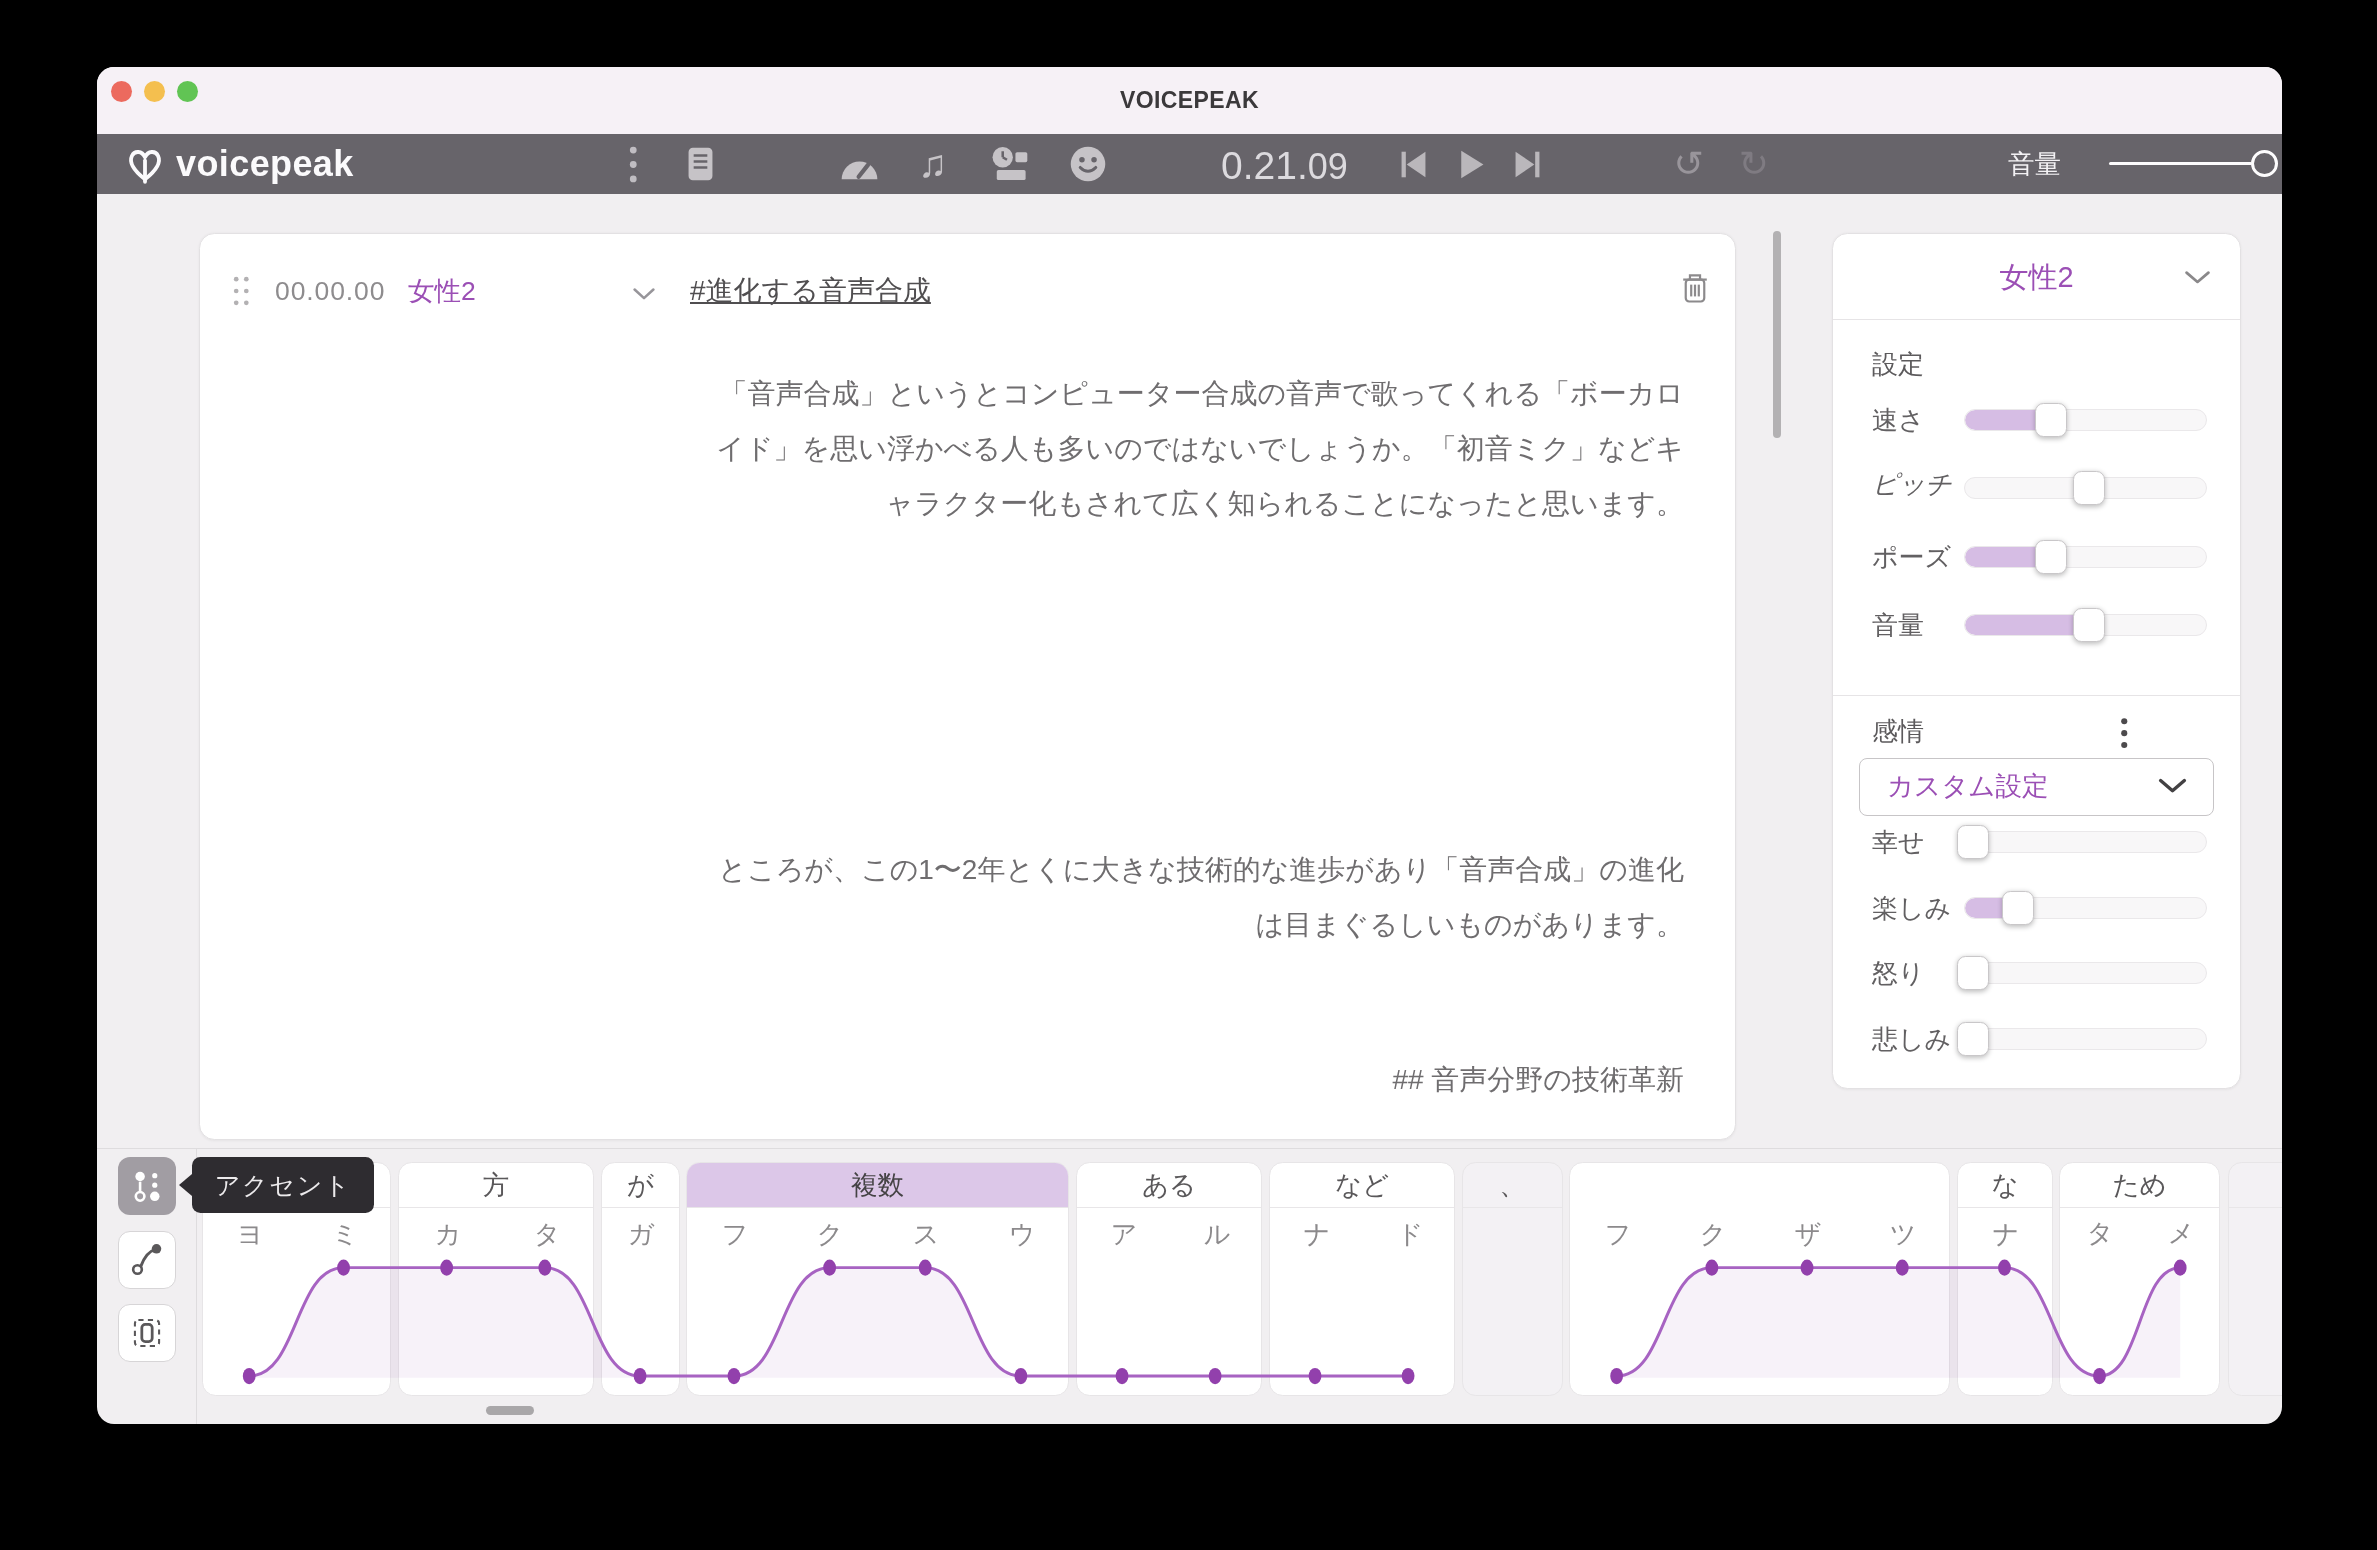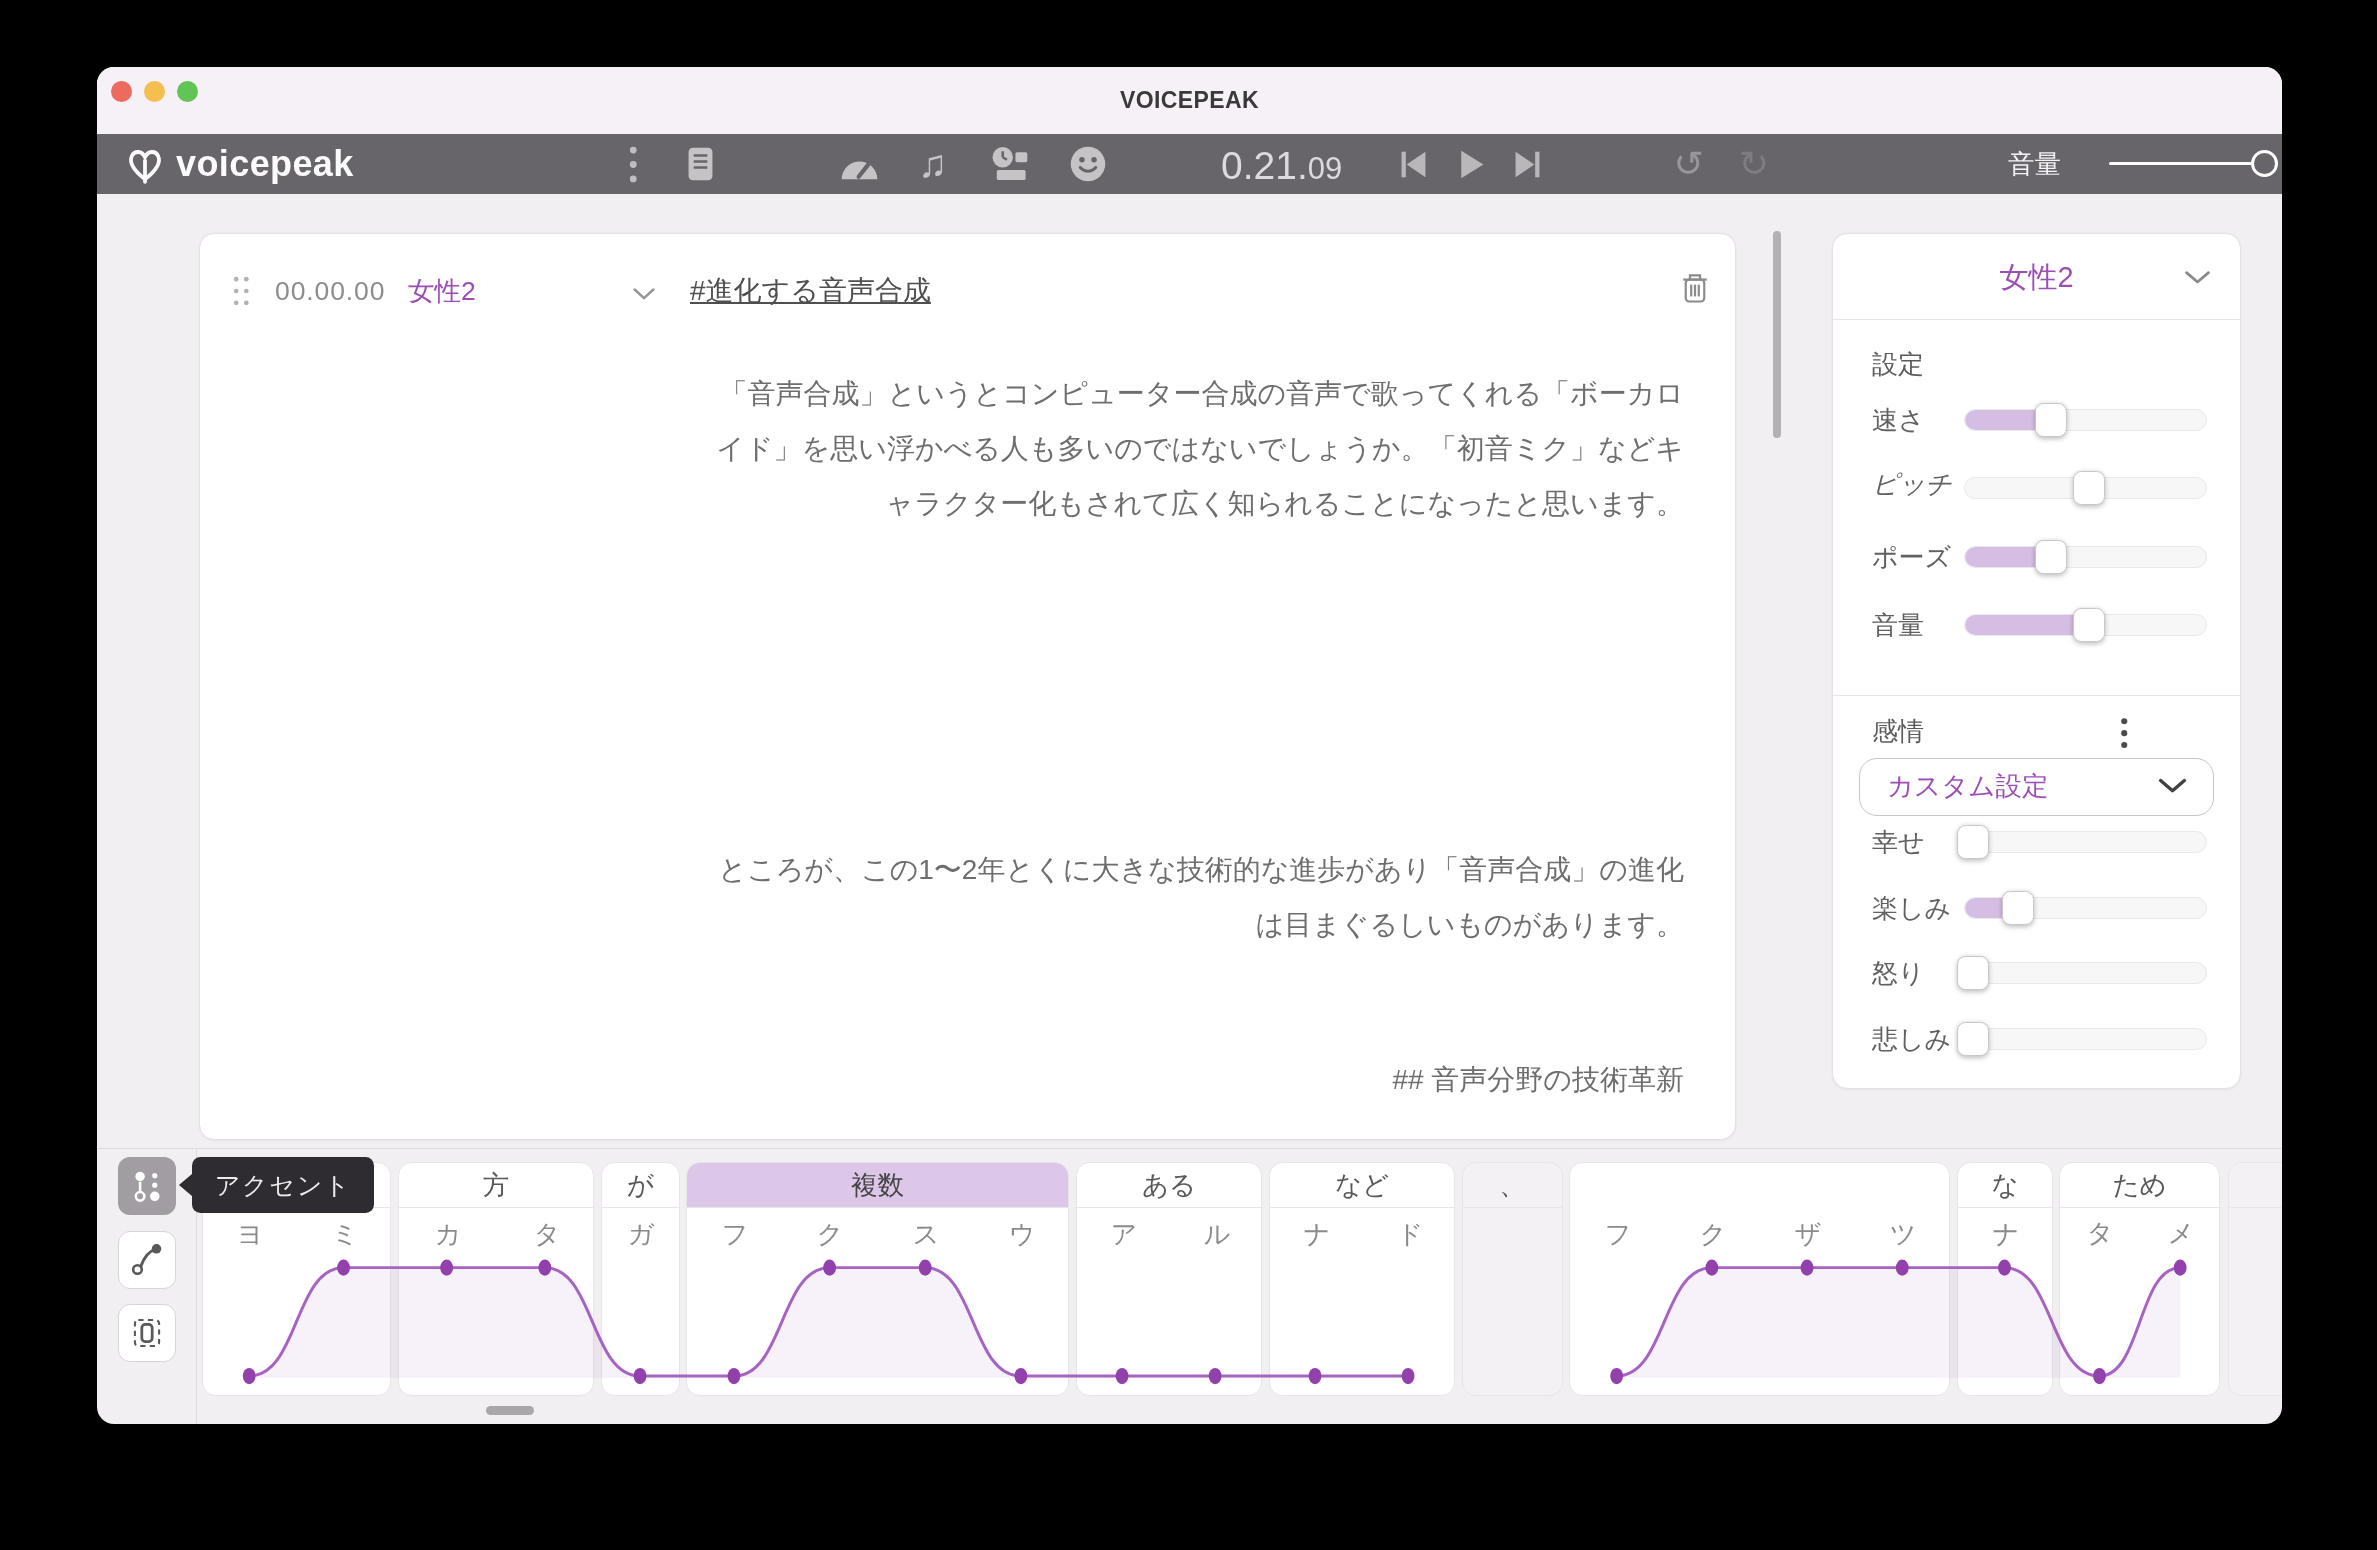--- a/index.html
+++ b/index.html
@@ -16,21 +16,21 @@
   .win-title{position:absolute;left:0;right:0;top:0;height:67px;line-height:67px;text-align:center;
              font-size:23px;font-weight:bold;color:#3b393b;letter-spacing:0.4px;}
   
   .toolbar{position:absolute;left:0;top:67px;width:100%;height:60px;background:#67646a;}
   .toolbar .appname{position:absolute;left:79px;top:0;height:60px;line-height:60px;
                     font-size:36px;font-weight:700;color:#fbfafc;letter-spacing:0.4px;}
   .tbicon{position:absolute;top:0;height:60px;display:flex;align-items:center;justify-content:center;}
   .time{position:absolute;left:1124px;top:0;height:60px;display:flex;align-items:baseline;
         padding-top:10.2px;box-sizing:border-box;color:#dcdade;}
   .time .main{font-size:39px;}
-  .time .frames{font-size:31px;text-align:right;}
+  .time .frames{font-size:36px;text-align:right;}
   .undo-redo{font-size:36px;line-height:60px;}
   .vol-label{position:absolute;left:1911px;top:0;height:60px;line-height:60px;font-size:26.5px;color:#f3f1f4;}
   .vol-line{position:absolute;left:2012px;top:28px;width:143px;height:3.4px;background:#fdfcfd;border-radius:1.7px;}
   .vol-knob{position:absolute;left:2154px;top:16px;width:27px;height:27px;border:3.4px solid #fdfcfd;
             border-radius:50%;box-sizing:border-box;}
   
   .edit-card{position:absolute;left:102px;top:166px;width:1535px;height:905px;background:#fff;
              border:0.9px solid #e3e1e3;border-radius:15.4px;box-shadow:0 0.9px 2.6px rgba(0,0,0,.05);text-align:right;}
   .edit-time{position:absolute;left:75px;top:38px;height:38px;line-height:38px;font-size:26.5px;
              color:#8e8c8e;letter-spacing:0.9px;}
@@ -49,21 +49,21 @@
   .vp-chev{position:absolute;right:29px;top:36px;}
   .vp-div{position:absolute;left:0;right:0;height:0.9px;background:#e6e4e6;}
   .sec-label{position:absolute;left:39px;height:34px;line-height:34px;font-size:26px;color:#5c5a5c;}
   .slabel{position:absolute;left:39px;height:34px;line-height:34px;font-size:26px;color:#626062;}
   .strack{position:absolute;left:131px;width:243px;height:22px;background:#f8f7f8;border:0.9px solid #eae8ea;
           border-radius:11px;box-sizing:border-box;overflow:hidden;}
   .sfill{position:absolute;left:0;top:0;bottom:0;background:#d6bde4;border-radius:11px 0 0 11px;}
   .sknob{position:absolute;width:32px;height:34px;background:#fff;border:0.9px solid #c9c7c9;border-radius:8.5px;
          box-sizing:border-box;box-shadow:0 1.7px 5.1px rgba(0,0,0,.25);}
   .preset{position:absolute;left:26px;top:524px;width:355px;height:58px;border:1.7px solid #c7c5c7;
-          border-radius:18px;box-sizing:border-box;background:#fff;}
+          border-radius:8px;box-sizing:border-box;background:#fff;}
   .preset .ptext{position:absolute;left:27px;top:0;height:55px;line-height:55px;font-size:26.5px;color:#9b4fb5;}
   .preset svg{position:absolute;right:26px;top:19px;}
   .kebab-sm{position:absolute;left:287px;top:483px;}
   
   .h-div{position:absolute;left:0;right:0;top:1081px;height:0.9px;background:#dedcde;}
   .tool-div{position:absolute;left:99px;top:1081px;bottom:0;width:0.9px;background:#dedcde;}
   .toolbtn{position:absolute;left:20.5px;width:58px;height:58px;border-radius:12px;box-sizing:border-box;
            display:flex;align-items:center;justify-content:center;}
   .toolbtn.active{background:#a19da3;}
   .toolbtn.idle{background:#fff;border:1.7px solid #d7d5d7;}

